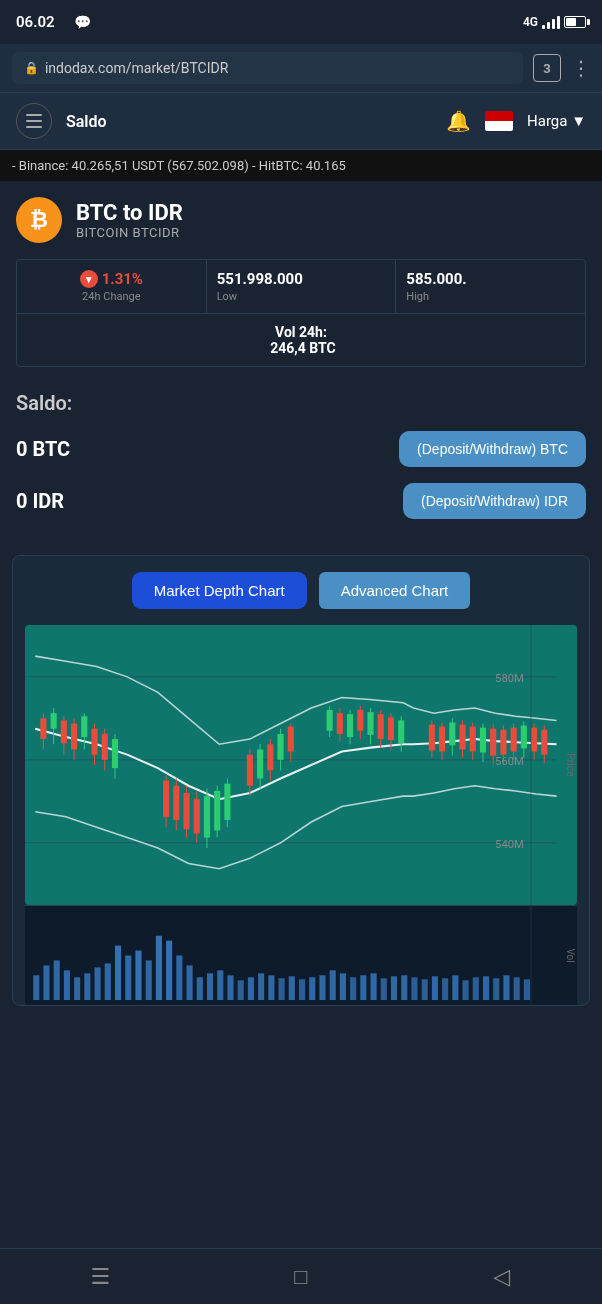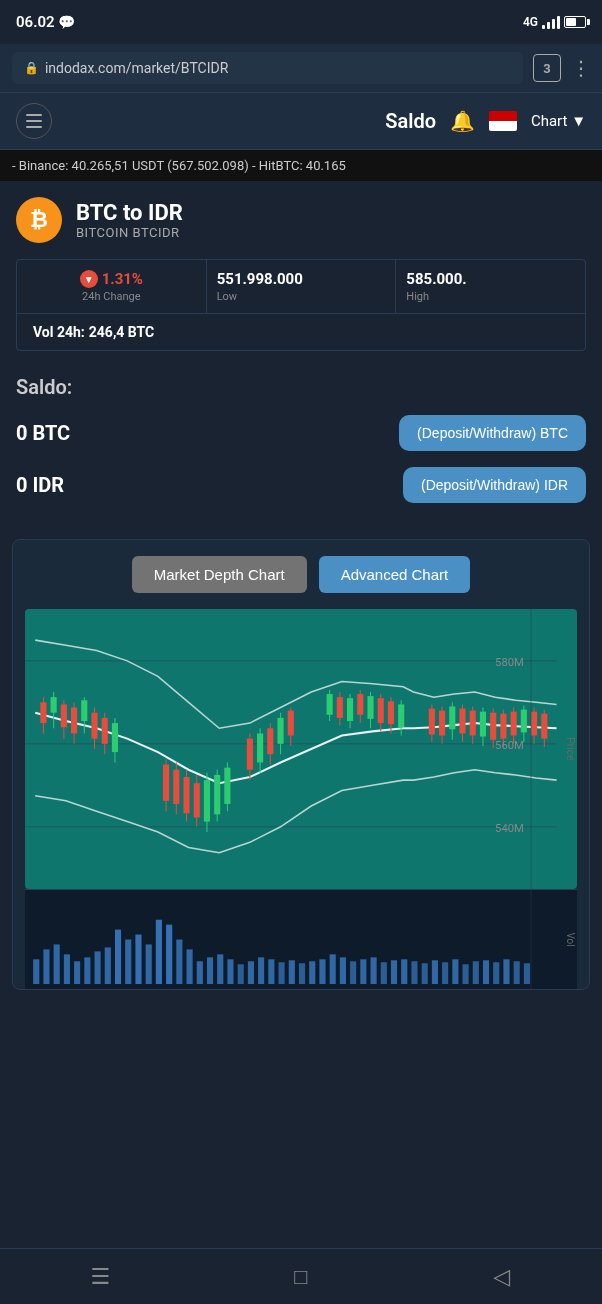--- a/index.html
+++ b/index.html
@@ -18,21 +18,21 @@
       background: #1a2332;
       display: flex;
       justify-content: space-between;
       align-items: center;
       padding: 8px 16px;
       height: 44px;
     }
     .status-left {
       display: flex;
       align-items: center;
-      gap: 4px;
+      gap: 20px;
       font-size: 15px;
       font-weight: 600;
       color: #fff;
       text-align: right;
     }
     .status-right {
       display: flex;
       align-items: center;
       gap: 4px;
       font-size: 12px;
@@ -143,22 +143,22 @@
       cursor: pointer;
     }
     .hamburger span {
       width: 16px;
       height: 2px;
       background: #aaa;
       border-radius: 1px;
     }
     .saldo-btn {
       flex: 1;
-      text-align: right;
-      font-size: 20px;
+      text-align: left;
+      font-size: 16px;
       font-weight: 600;
       color: #fff;
       cursor: pointer;
     }
     .bell-icon {
       font-size: 20px;
       color: #aaa;
       cursor: pointer;
     }
     .flag {
@@ -225,20 +225,21 @@
       border: 1px solid #2a3d55;
       border-radius: 4px;
       overflow: hidden;
     }
     .price-stats-row {
       display: flex;
       border-bottom: 1px solid #2a3d55;
     }
     .price-stats-row:last-child {
       border-bottom: none;
+      flex-direction: column;
     }
     .stat-cell {
       flex: 1;
       padding: 10px 10px;
       border-right: 1px solid #2a3d55;
     }
     .stat-cell:last-child {
       border-right: none;
     }
     .stat-value {
@@ -337,21 +338,22 @@
       background: #4a90c4;
       color: #fff;
       border: none;
       border-radius: 6px;
       padding: 10px 22px;
       font-size: 15px;
       cursor: pointer;
       font-weight: 500;
     }
     .chart-tab.active {
-      background: #737373;
+      background: #1d4ed8;
+      border-radius: 9px;
     }
 
     
     .chart-area {
       position: relative;
       background: #0f766e;
       border-radius: 4px;
       height: 280px;
       margin-bottom: 0;
       overflow: hidden;
@@ -433,21 +435,21 @@
 
 <div class="top-nav">
   <div class="hamburger">
     <span></span>
     <span></span>
     <span></span>
   </div>
   <div class="saldo-btn">Saldo</div>
   <div class="bell-icon">🔔</div>
   <div class="flag"></div>
-  <div class="menu-btn">Chart ▼</div>
+  <div class="menu-btn">Harga ▼</div>
 </div>
 
 <div class="ticker-bar">
   <span>- Binance: 40.265,51 USDT (567.502.098) -  HitBTC: 40.165</span>
 </div>
 
 <div class="market-header">
   <div class="btc-logo">
     <span>₿</span>
   </div>

